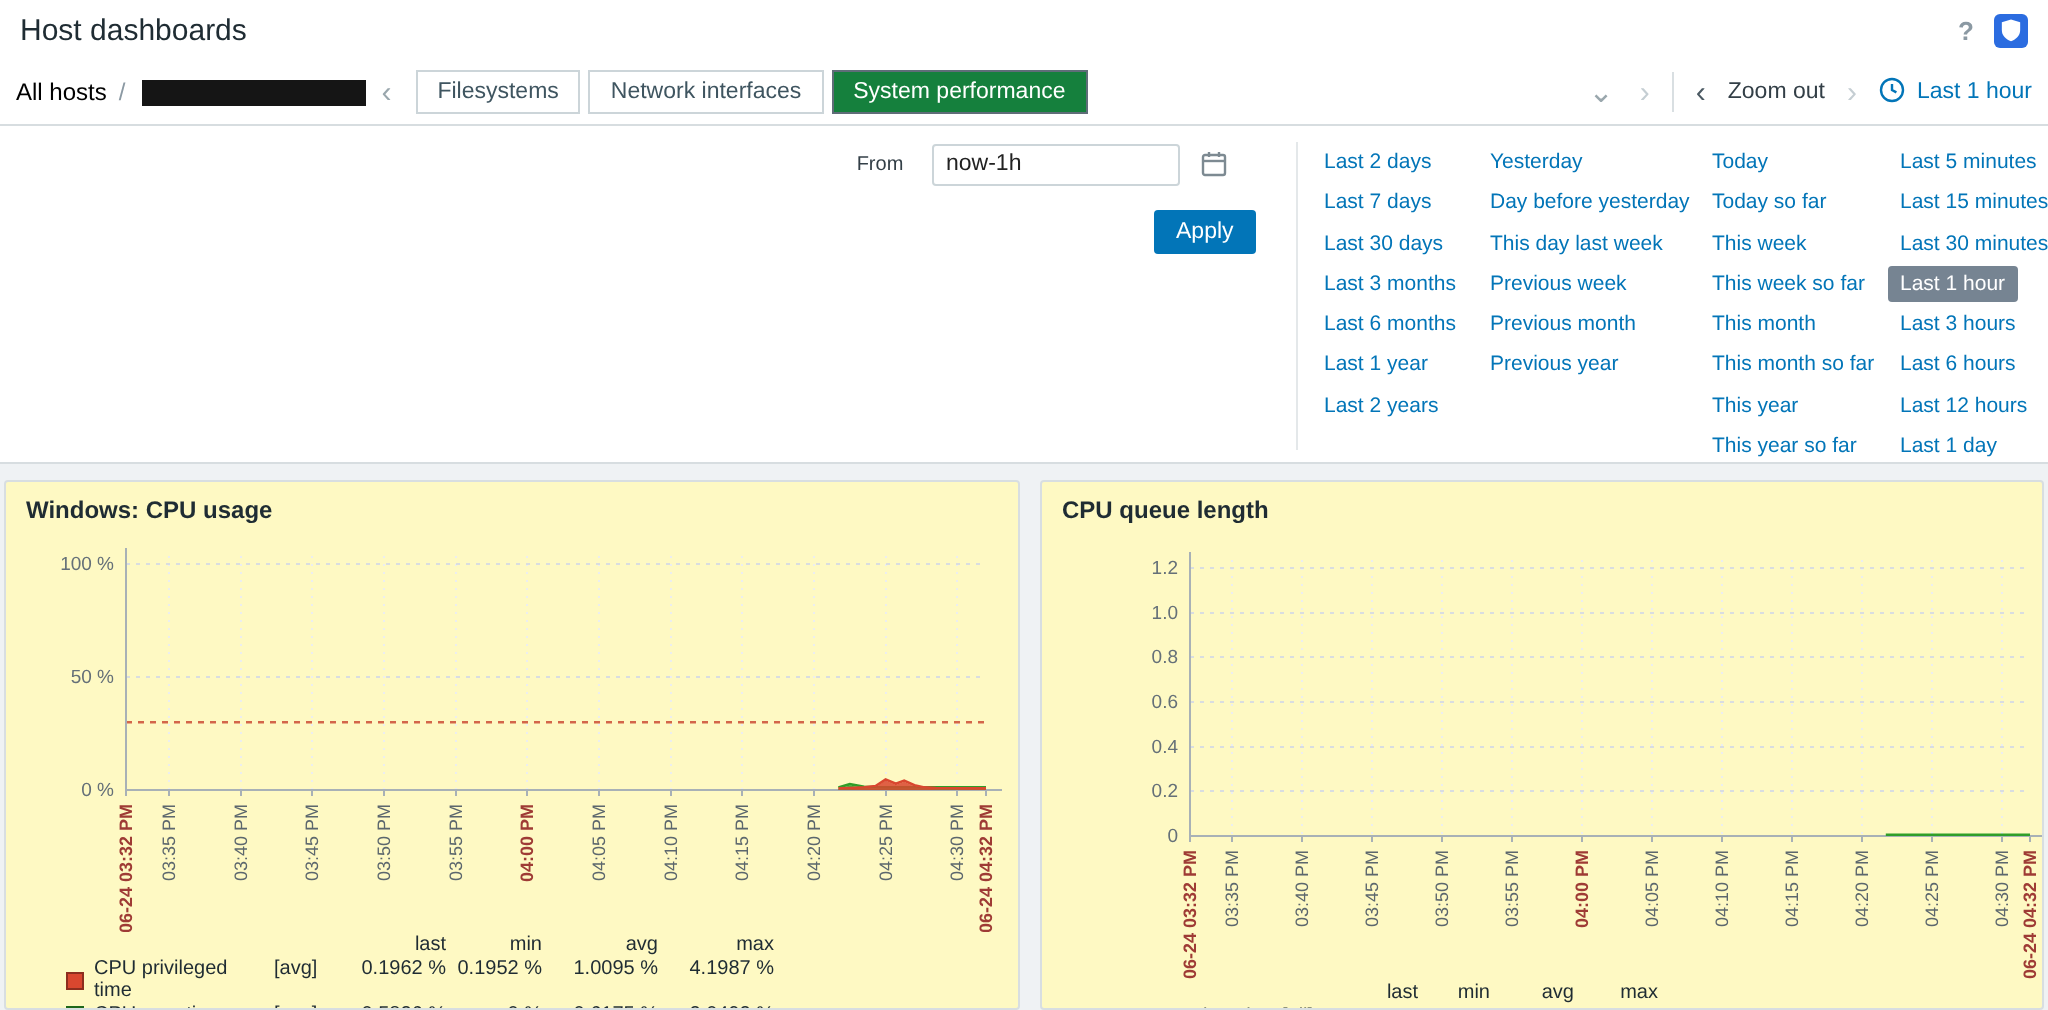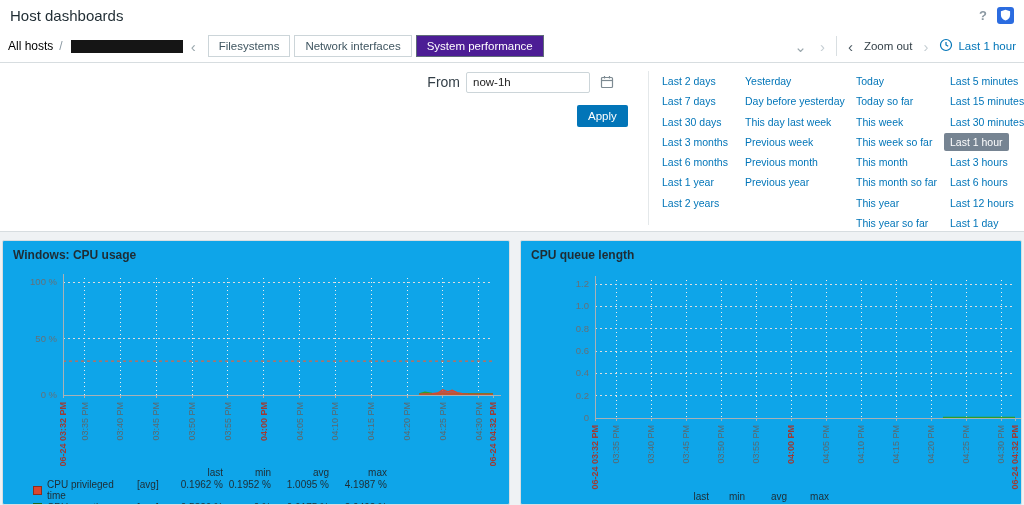--- a/index.html
+++ b/index.html
@@ -15,41 +15,41 @@
 
   .navrow{position:absolute;top:30px;left:0;right:0;height:32px;display:flex;align-items:center;padding:0 8px;gap:6px}
   .link{color:#000000;font-size:12px;cursor:pointer}
   .sep{color:#8b99a3}
   .redacted{width:112px;height:13px;background:#151515;margin-left:2px}
   .chev{background:none;border:none;font-size:15px;line-height:1;padding:0 2px;color:#9aa7ad}
   .chev.dark{color:#4c5a63}
   .chev.lite{color:#c5ced3}
   .tabbar{display:flex;gap:4px;margin-left:4px}
   .tab{font-size:11.5px;padding:4px 10px;border:1px solid #ccd5d9;background:#fff;color:#3f5560;white-space:nowrap}
-  .tab.selected{background:#4c1d95;border-color:#5f6d78;color:#fff}
+  .tab.selected{background:#15803d;border-color:#5f6d78;color:#fff}
   .nav-right{margin-left:auto;display:flex;align-items:center;gap:9px}
   .vdiv{width:1px;height:20px;background:#d9dfe2}
   .zoom-out{font-size:11.5px;color:#333f47;background:none;border:none}
   .time-toggle{display:flex;align-items:center;gap:5px;color:#0275b8;font-size:11.5px;background:none;border:none}
 
   .filter{position:absolute;top:62px;left:0;right:0;height:170px;background:#fff;border-top:1px solid #d7dde0;border-bottom:1px solid #d7dde0}
   .fcol{position:absolute;left:420px;top:8px}
   .frow{display:flex;align-items:center;gap:6px;margin-bottom:6px}
-  .frow label{width:40px;text-align:right;font-size:14px;color:#333f47}
+  .frow label{width:40px;text-align:center;font-size:10px;color:#333f47}
   .frow input{width:124px;height:21px;border:1px solid #ccd5d9;border-radius:2px;padding:0 6px;font:11.5px "Liberation Sans",sans-serif;color:#222}
   .cal-btn{width:22px;height:22px;background:none;border:none;display:flex;align-items:center;justify-content:center}
   .apply{margin-left:157px;margin-top:6px;background:#0275b8;color:#fff;border:none;border-radius:2px;padding:5px 11px;font-size:11.5px}
   .fdiv{position:absolute;left:648px;top:8px;height:154px;width:1px;background:#e4e8ea}
   .tl-col{position:absolute;top:8px;list-style:none}
   .tl-col li{height:20.3px;line-height:20.3px;font-size:10.5px;white-space:nowrap}
   .tl-link{color:#0275b8;cursor:pointer}
   .sel-chip{background:#768492;color:#fff;padding:3px 6px;border-radius:2px;margin-left:-6px;cursor:pointer}
 
   .dash{position:absolute;top:232px;left:0;right:0;bottom:0;background:#eff2f4;padding:8px 2px 0;display:flex;gap:10px;overflow:hidden}
-  .panel{background:#0ea5e9;border:1px solid #d8dee1;border-radius:2px;overflow:hidden}
+  .panel{background:#fef9c3;border:1px solid #d8dee1;border-radius:2px;overflow:hidden}
   .panel.p1{width:508px}
   .panel.p2{flex:1}
   .ptitle{padding:7px 10px 2px;font-size:12px;font-weight:bold;color:#1f2c33}
   .panel svg{display:block;margin-left:2px}
 
   .legend{margin-top:1px}
   .lg0{margin-left:28px}
   .lg1{margin-left:12px}
   .legend-grid{display:grid;font-size:10px;line-height:11.5px;color:#1f2c33}
   .num{text-align:right;padding-right:4px}

